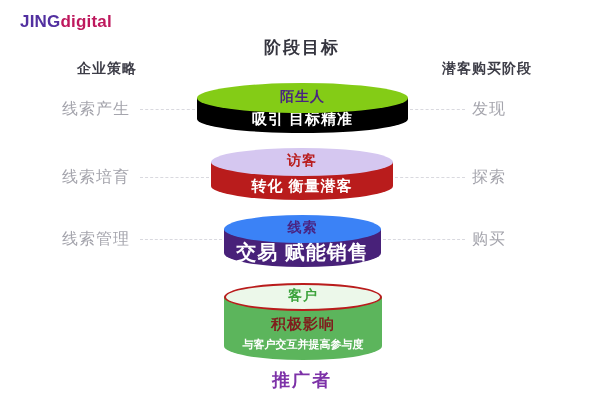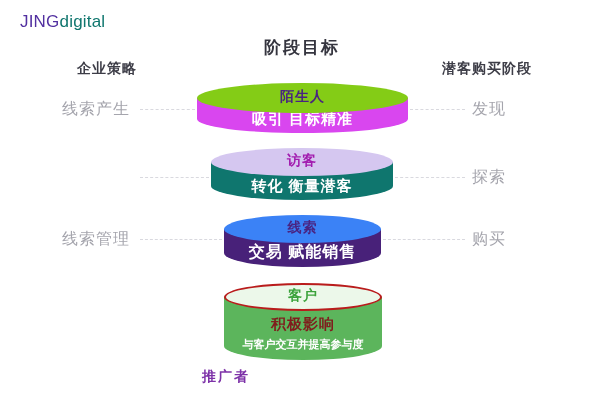--- a/index.html
+++ b/index.html
@@ -2,22 +2,22 @@
 <html><head>
 <meta charset="utf-8">
 <style>
   html,body{margin:0;padding:0;background:#ffffff;}
   .canvas{
     position:relative;width:600px;height:400px;background:#ffffff;overflow:hidden;
     font-family:"Liberation Sans","DejaVu Sans",sans-serif;
   }
   
   .logo{position:absolute;left:20px;top:12px;font-size:17px;letter-spacing:.2px;}
-  .logo-bold{font-weight:normal;color:#5230a0;}
-  .logo-light{font-weight:400;color:#0f766e;}
+  .logo-bold{font-weight:bold;color:#5230a0;}
+  .logo-light{font-weight:700;color:#be185d;}
   
   .title{position:absolute;left:202px;top:36px;width:200px;margin:0;text-align:center;
     font-size:17px;font-weight:bold;color:#35353f;letter-spacing:2px;}
   .col-header{position:absolute;top:60px;font-size:14px;font-weight:bold;color:#3d3d47;letter-spacing:1px;}
   .col-header.left{left:77px;}
   .col-header.right{left:442px;}
   
   .side-label{position:absolute;font-size:16px;color:#a5a5ad;letter-spacing:1px;line-height:16px;}
   .side-label.l{left:62px;}
   .side-label.r{left:472px;}
@@ -39,72 +39,73 @@
     display:flex;flex-direction:column;align-items:center;justify-content:center;
     color:#ffffff;font-weight:bold;text-align:center;}
   .stage0{left:197px;top:83px;width:211px;height:50px;}
   .stage0 .cyl-top{height:30px;padding-bottom:2px;}
   .stage0 .cyl-body{top:15px;padding-top:8px;font-size:15px;letter-spacing:1px;}
   .stage1{left:211px;top:148px;width:182px;height:52px;}
   .stage1 .cyl-top{height:28px;padding-bottom:2px;}
   .stage1 .cyl-body{top:14px;padding-top:10px;font-size:15px;letter-spacing:1px;}
   .stage2{left:224px;top:215px;width:157px;height:52px;}
   .stage2 .cyl-top{height:28px;padding-bottom:2px;}
-  .stage2 .cyl-body{top:14px;padding-top:8px;font-size:16px;letter-spacing:1px;}
+  .stage2 .cyl-body{top:14px;padding-top:8px;font-size:20px;letter-spacing:1px;}
   .stage3{left:224px;top:283px;width:158px;height:77px;}
   .stage3 .cyl-top{height:28px;padding-bottom:3px;border:2px solid #b91c1c;}
   .stage3 .cyl-body{top:14px;padding-top:10px;font-size:15px;letter-spacing:1px;}
   .sub-label{font-size:11px;font-weight:bold;letter-spacing:0;margin-top:3px;}
   
-  .bottom-label{position:absolute;left:202px;top:368px;width:200px;
-    font-size:14px;font-weight:bold;color:#7d32a8;letter-spacing:2px;}
+  .bottom-label{position:absolute;left:202px;top:368px;width:200px;text-align:center;
+    font-size:18px;font-weight:bold;color:#7d32a8;letter-spacing:2px;}
 </style>
 </head>
 <body>
 
 <div class="canvas">
 
   <div class="logo">
     <span class="logo-bold">JING</span><span class="logo-light">digital</span>
   </div>
 
   <h1 class="title">阶段目标</h1>
 
   <div class="col-header right">潜客购买阶段</div>
   <div class="col-header left">企业策略</div>
 
   <div class="side-label l row1">线索产生</div>
   <div class="dash d1l"></div>
   <div class="dash d1r"></div>
   <div class="side-label r row1">发现</div>
 
+  <div class="side-label l row2">线索培育</div>
   <div class="dash d2l"></div>
   <div class="dash d2r"></div>
   <div class="side-label r row2">探索</div>
 
   <div class="side-label l row3">线索管理</div>
   <div class="dash d3l"></div>
   <div class="dash d3r"></div>
   <div class="side-label r row3">购买</div>
 
   <div class="cyl stage0">
-    <div class="cyl-body" style="background-color: #d946ef;">
+    <div class="cyl-body" style="background-color: #000000;">
       <span style="color: rgb(255, 255, 255);">吸引 目标精准</span>
     </div>
     <div class="cyl-top" style="background-color: #84cc16;">
       <span style="color: rgb(73, 35, 129);">陌生人</span>
     </div>
   </div>
 
   <div class="cyl stage1">
-    <div class="cyl-body" style="background-color: #0f766e; justify-content: center;">
+    <div class="cyl-body" style="background-color: #b91c1c; justify-content: center;">
       <span style="color: rgb(255, 255, 255);">转化 衡量潜客</span>
     </div>
     <div class="cyl-top" style="background-color: rgb(213, 199, 240);">
-      <span style="color: #a21caf; font-family: Liberation Mono, monospace;">访客</span>
+      <span style="color: #b91c1c; font-family: Liberation Mono, monospace;">访客</span>
     </div>
   </div>
 
   <div class="cyl stage2">
     <div class="cyl-body" style="background-color: rgb(72, 33, 121);">
       <span style="color: rgb(255, 255, 255);">交易 赋能销售</span>
     </div>
     <div class="cyl-top" style="background-color: #3b82f6;">
       <span style="color: rgb(73, 35, 129);">线索</span>
     </div>

